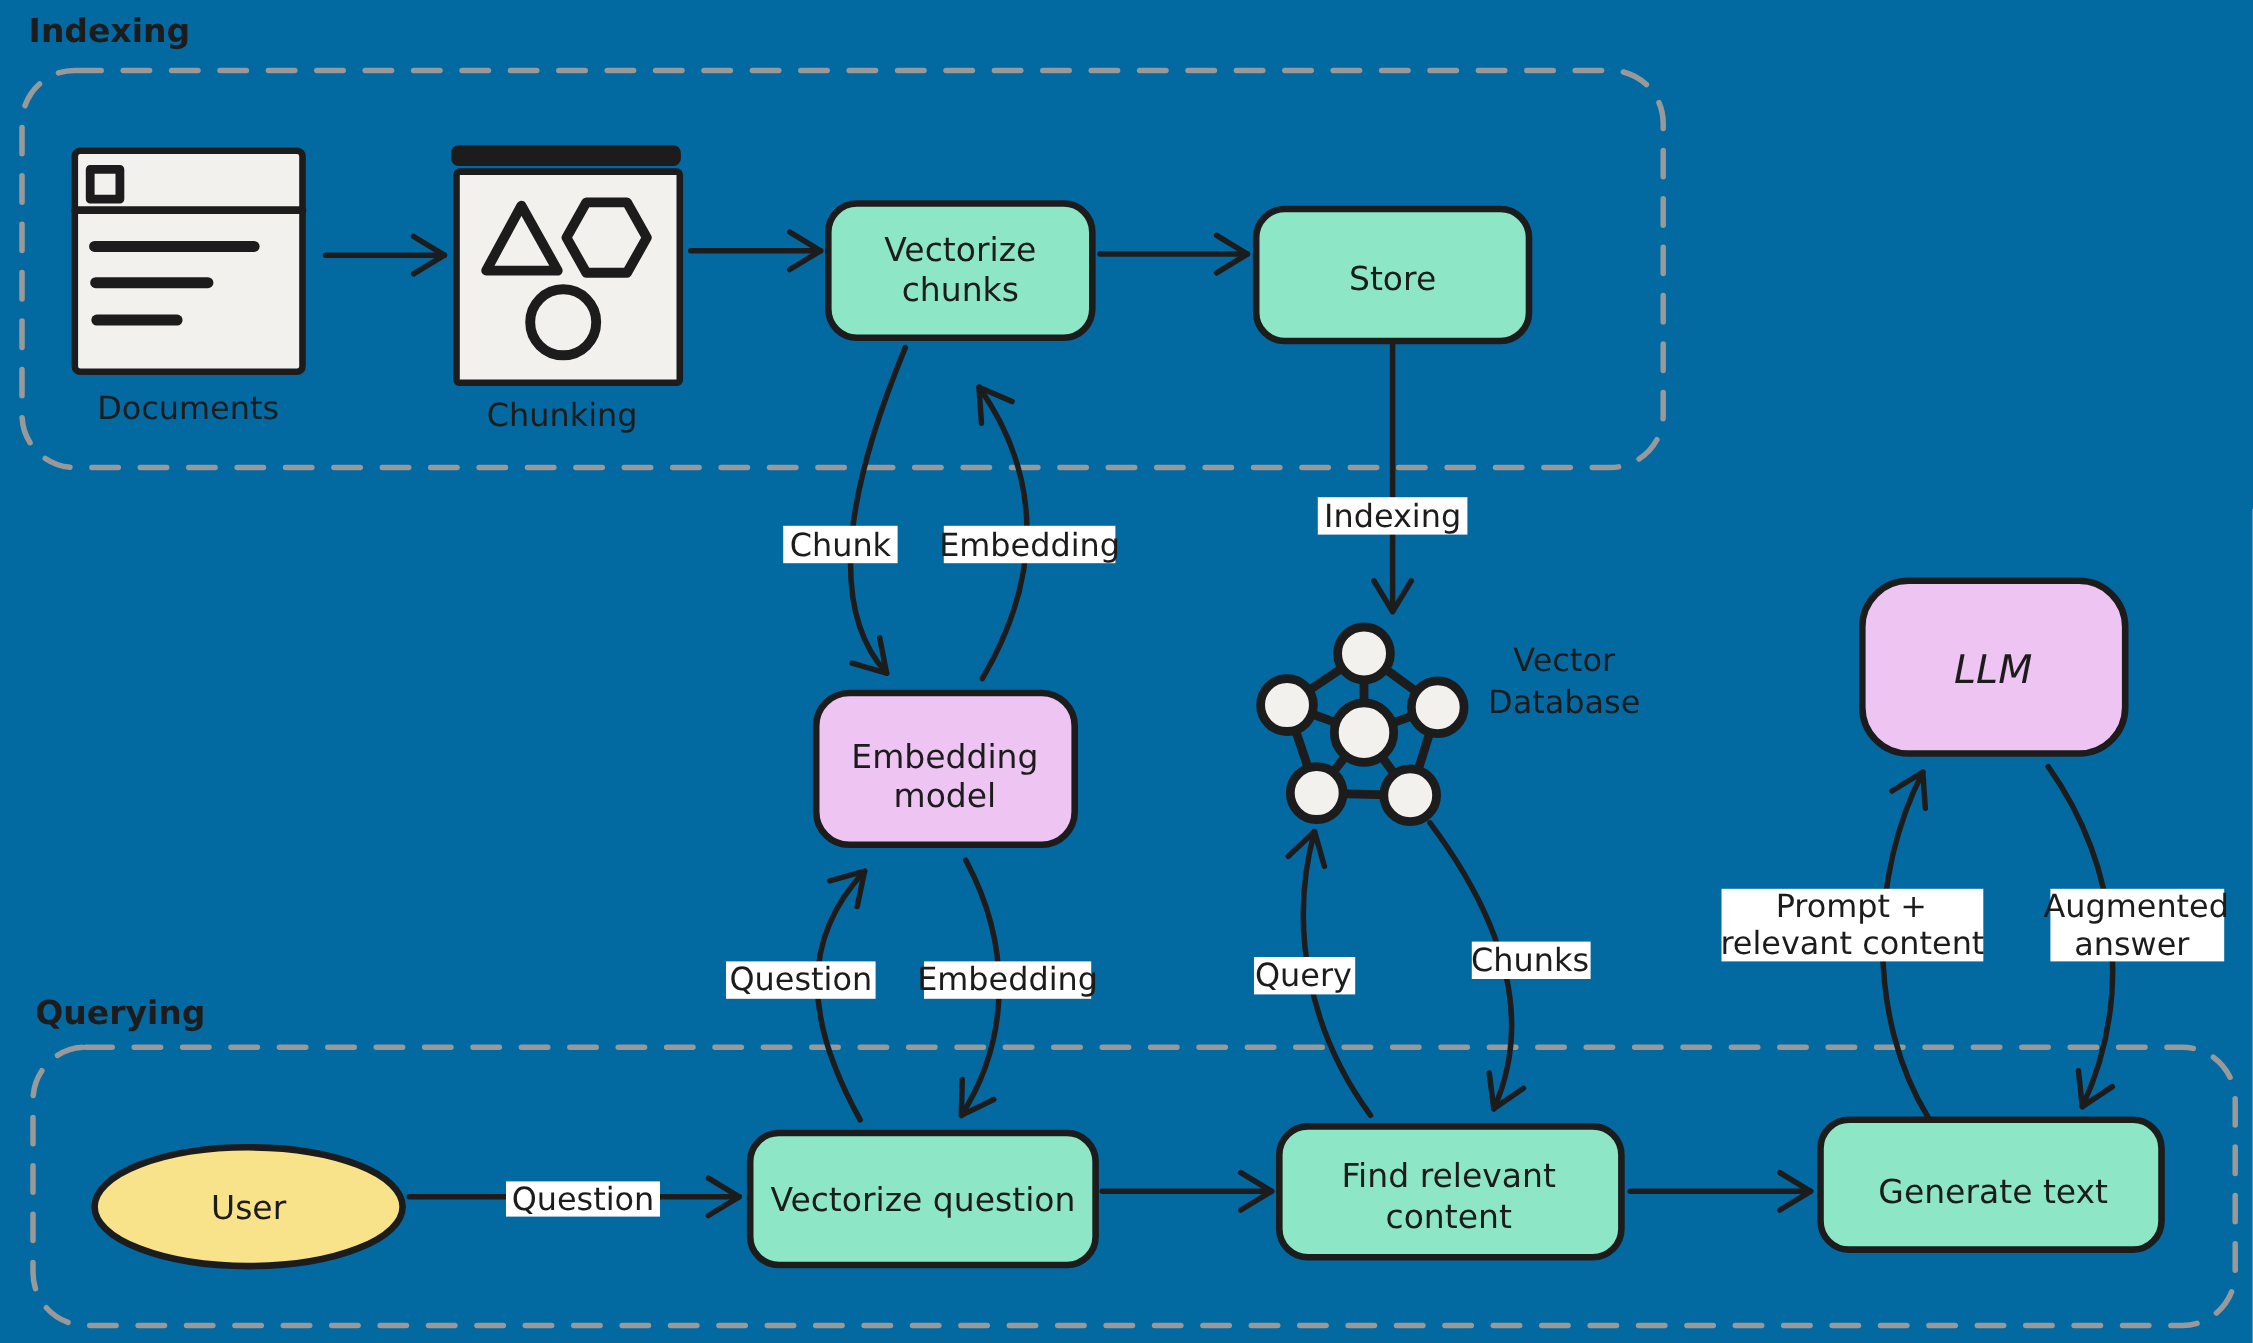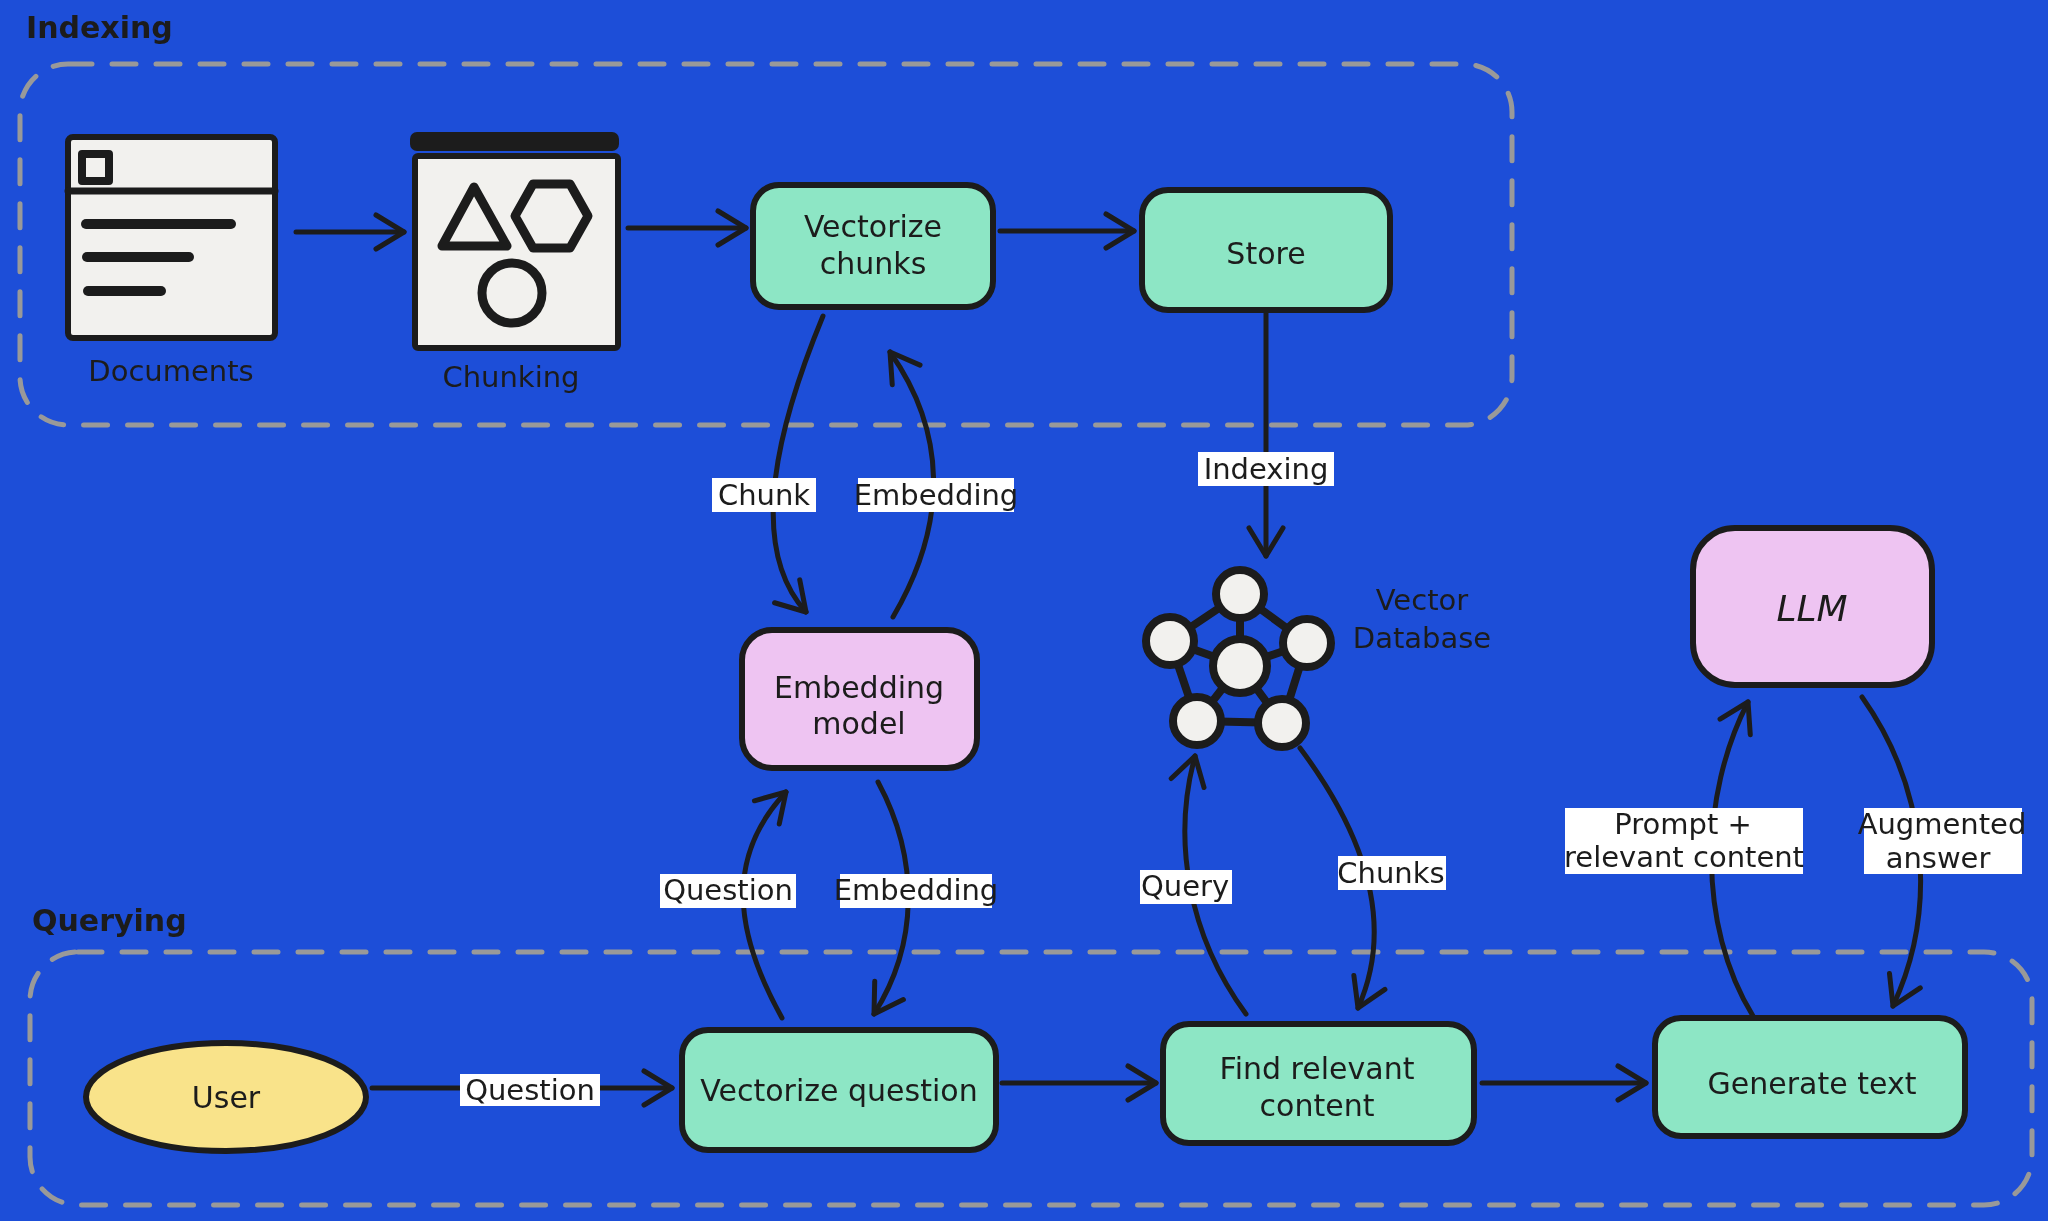--- a/index.html
+++ b/index.html
@@ -1,16 +1,16 @@
 <!DOCTYPE html>
 <html><head>
 <meta charset="utf-8">
 <style>
   html,body{margin:0;padding:0;background:#ffffff;}
-  .stage{width:2048px;height:1221px;position:relative;background:#1d4ed8;overflow:hidden;}
+  .stage{width:2048px;height:1221px;position:relative;background:#0369a1;overflow:hidden;}
   svg{display:block;}
   text{font-family:"DejaVu Sans","Liberation Sans",sans-serif;fill:#1c1c1c;}
   .section-title{font-size:30px;font-weight:bold;}
   .node-label{font-size:30px;text-anchor:middle;}
   .icon-label{font-size:29px;text-anchor:middle;}
   .edge-label{font-size:29px;text-anchor:middle;}
   .llm-label{font-size:36px;font-style:italic;text-anchor:middle;}
   .box{stroke:#1c1c1c;stroke-width:6;}
   .icon-stroke{stroke:#1c1c1c;fill:none;stroke-linejoin:round;stroke-linecap:round;}
   .arrow{stroke:#1c1c1c;stroke-width:5;fill:none;stroke-linecap:round;}

